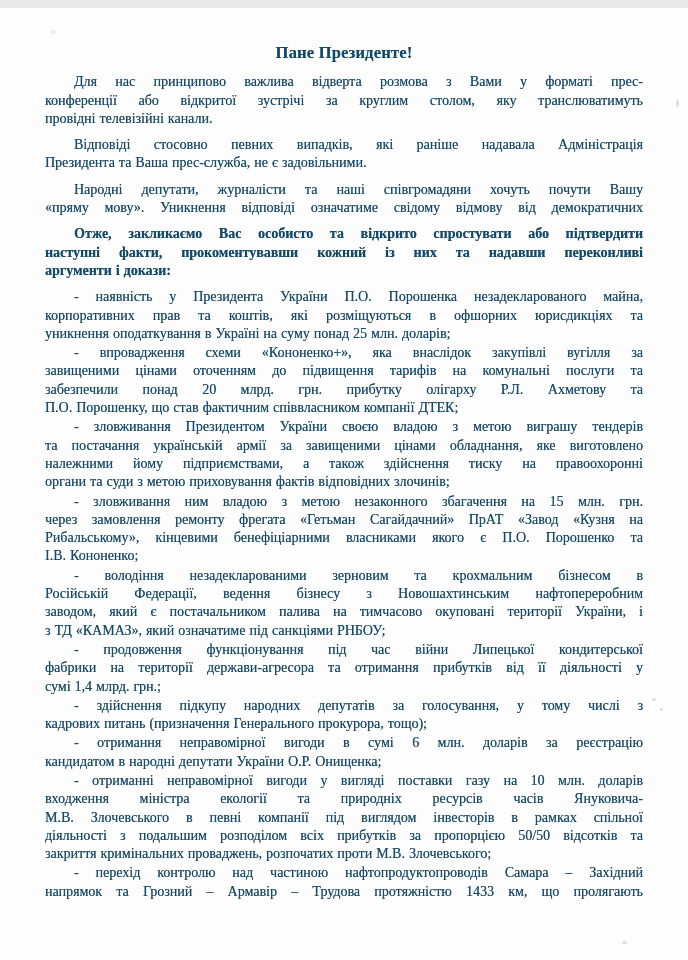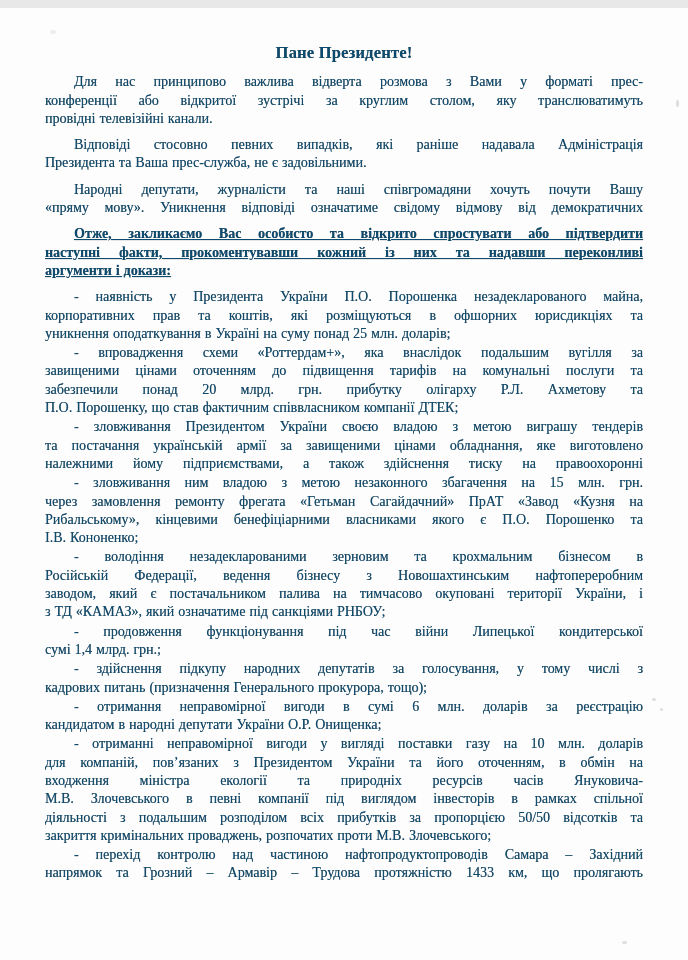--- a/index.html
+++ b/index.html
@@ -36,21 +36,20 @@
     font-size: 14px;
     line-height: 18.3px;
     margin: 0 0 8px 0;
     word-spacing: 0.5px;
   }
   .para.bullet {
     margin-bottom: 1px;
   }
   .para.bold {
     font-weight: 700;
-    text-decoration: underline;
   }
   .line {
     text-align: justify;
     text-align-last: justify;
   }
   .line.first {
     text-indent: 29px;
   }
   .line.last {
     text-align-last: left;
@@ -91,57 +90,58 @@
           <div class="line first">Отже, закликаємо Вас особисто та відкрито спростувати або підтвердити</div>
           <div class="line">наступні факти, прокоментувавши кожний із них та надавши переконливі</div>
           <div class="line last">аргументи і докази:</div>
         </div>
         <div class="para bullet">
           <div class="line first">- наявність у Президента України П.О. Порошенка незадекларованого майна,</div>
           <div class="line">корпоративних прав та коштів, які розміщуються в офшорних юрисдикціях та</div>
           <div class="line last">уникнення оподаткування в Україні на суму понад 25 млн. доларів;</div>
         </div>
         <div class="para bullet">
-          <div class="line first">- впровадження схеми «Роттердам+», яка внаслідок подальшим вугілля за</div>
+          <div class="line first">- впровадження схеми «Кононенко+», яка внаслідок закупівлі вугілля за</div>
           <div class="line">завищеними цінами оточенням до підвищення тарифів на комунальні послуги та</div>
           <div class="line">забезпечили понад 20 млрд. грн. прибутку олігарху Р.Л. Ахметову та</div>
           <div class="line last">П.О. Порошенку, що став фактичним співвласником компанії ДТЕК;</div>
         </div>
         <div class="para bullet">
           <div class="line first">- зловживання Президентом України своєю владою з метою виграшу тендерів</div>
           <div class="line">та постачання українській армії за завищеними цінами обладнання, яке виготовлено</div>
           <div class="line">належними йому підприємствами, а також здійснення тиску на правоохоронні</div>
+          <div class="line last">органи та суди з метою приховування фактів відповідних злочинів;</div>
         </div>
         <div class="para bullet">
           <div class="line first">- зловживання ним владою з метою незаконного збагачення на 15 млн. грн.</div>
           <div class="line">через замовлення ремонту фрегата «Гетьман Сагайдачний» ПрАТ «Завод «Кузня на</div>
           <div class="line">Рибальському», кінцевими бенефіціарними власниками якого є П.О. Порошенко та</div>
           <div class="line last">І.В. Кононенко;</div>
         </div>
         <div class="para bullet">
           <div class="line first">- володіння незадекларованими зерновим та крохмальним бізнесом в</div>
           <div class="line">Російській Федерації, ведення бізнесу з Новошахтинським нафтопереробним</div>
           <div class="line">заводом, який є постачальником палива на тимчасово окуповані території України, і</div>
           <div class="line last">з ТД «КАМАЗ», який означатиме під санкціями РНБОУ;</div>
         </div>
         <div class="para bullet">
           <div class="line first">- продовження функціонування під час війни Липецької кондитерської</div>
+          <div class="line">фабрики на території держави-агресора та отримання прибутків від її діяльності у</div>
           <div class="line last">сумі 1,4 млрд. грн.;</div>
         </div>
         <div class="para bullet">
           <div class="line first">- здійснення підкупу народних депутатів за голосування, у тому числі з</div>
           <div class="line last">кадрових питань (призначення Генерального прокурора, тощо);</div>
         </div>
         <div class="para bullet">
           <div class="line first">- отримання неправомірної вигоди в сумі 6 млн. доларів за реєстрацію</div>
           <div class="line last">кандидатом в народні депутати України О.Р. Онищенка;</div>
         </div>
         <div class="para bullet">
           <div class="line first">- отриманні неправомірної вигоди у вигляді поставки газу на 10 млн. доларів</div>
-          <div class="line">для компаній, пов’язаних з Президентом України та його оточенням, в обмін на</div>
           <div class="line">входження міністра екології та природніх ресурсів часів Януковича-</div>
           <div class="line">М.В. Злочевського в певні компанії під виглядом інвесторів в рамках спільної</div>
           <div class="line">діяльності з подальшим розподілом всіх прибутків за пропорцією 50/50 відсотків та</div>
           <div class="line last">закриття кримінальних проваджень, розпочатих проти М.В. Злочевського;</div>
         </div>
         <div class="para bullet">
           <div class="line first">- перехід контролю над частиною нафтопродуктопроводів Самара – Західний</div>
           <div class="line">напрямок та Грозний – Армавір – Трудова протяжністю 1433 км, що пролягають</div>
         </div>
       </div>

